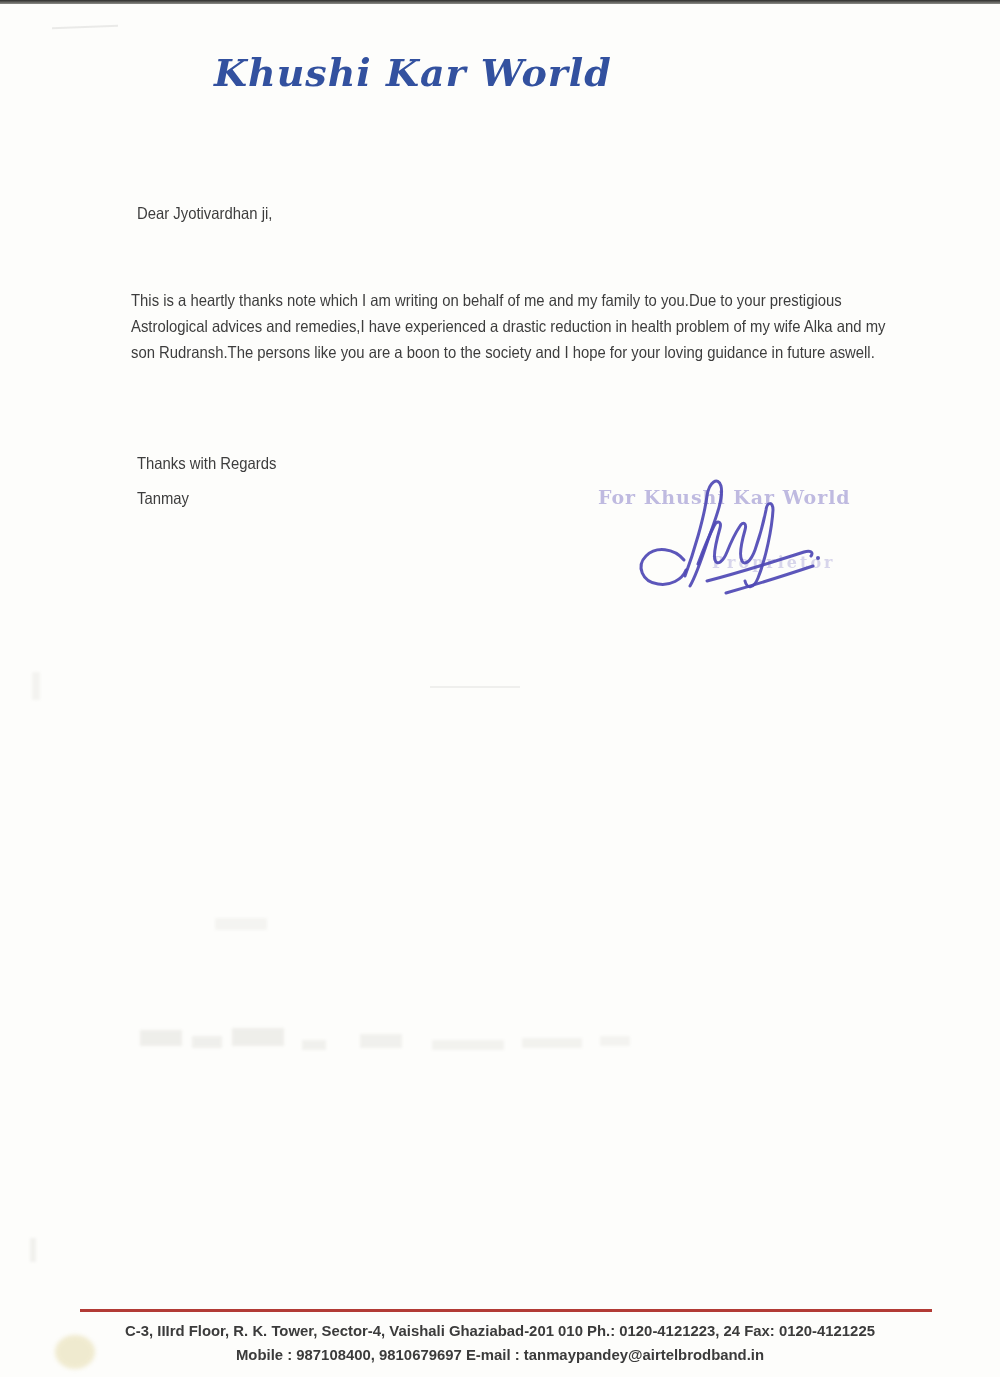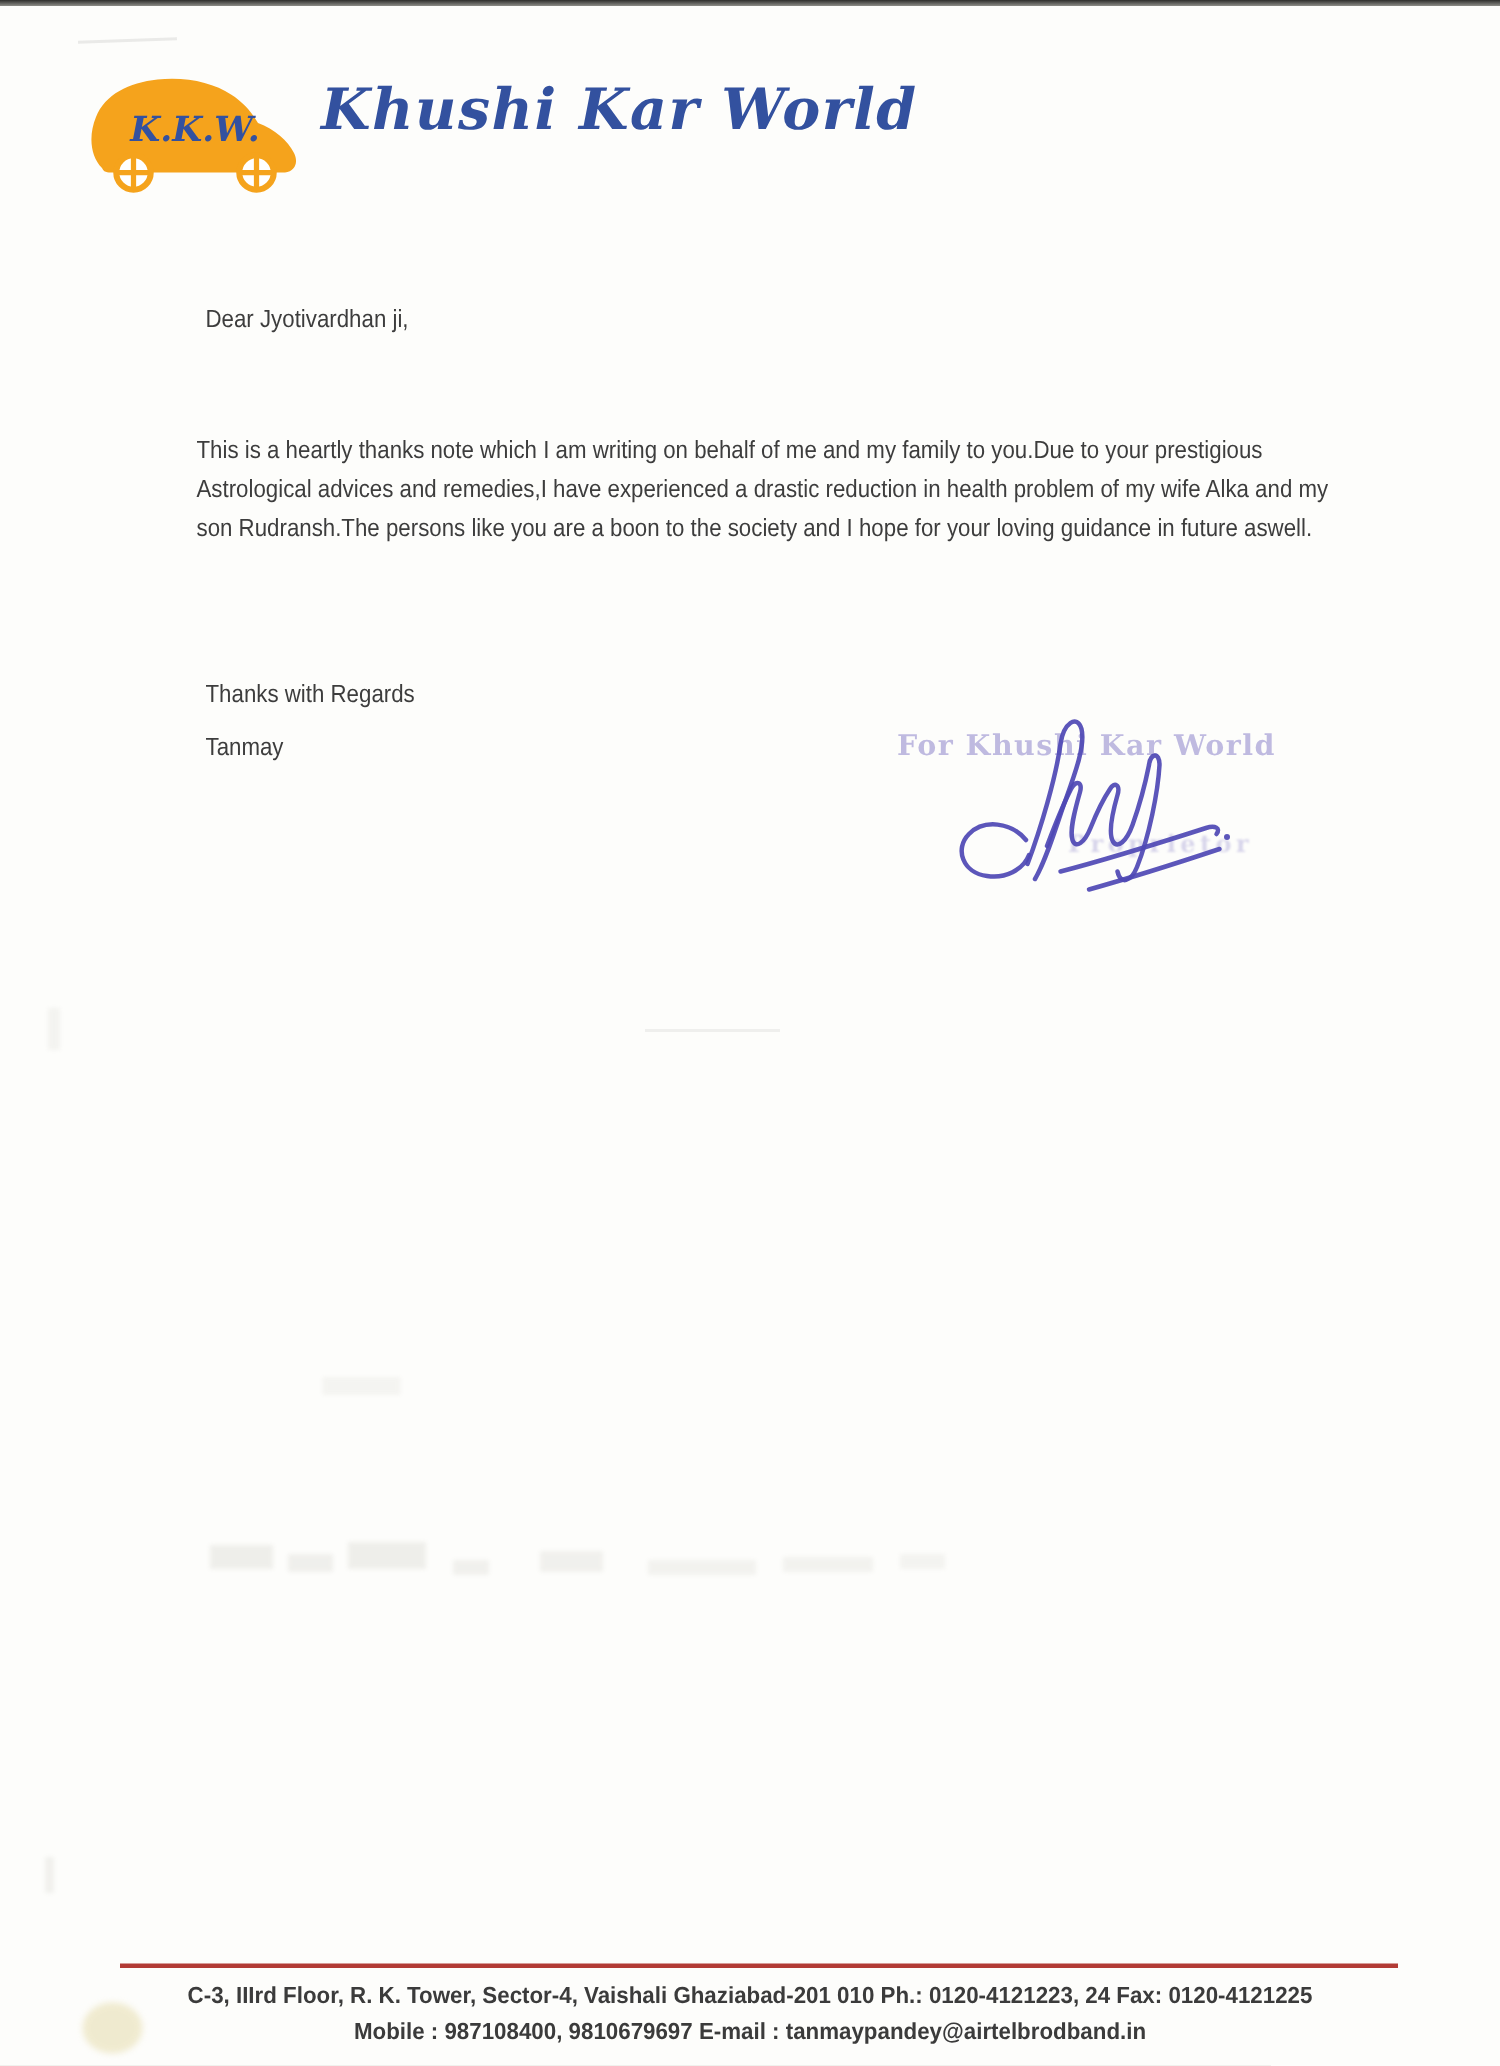--- a/index.html
+++ b/index.html
@@ -62,34 +62,20 @@
   .ghost{ background:#8a8878; filter:blur(1.5px); }
   .smudge-yellow{ background:#d8c97f; filter:blur(2px); border-radius:50%; }
 </style>
 </head>
 <body>
 
 <div class="page">
 
   <div class="scan-top-edge"></div>
 
-  <div class="logo-wrap">
-    <svg viewBox="0 0 148 88" width="148" height="88">
-      <path class="car-body" d="M 10,62 C 2,54 1,40 6,28 C 12,13 28,5 47,3 C 66,1 84,5 96,13 C 104,18 110,25 114,32 C 125,36 134,44 138,52 C 141,58 139,64 132,65 L 16,65 C 12,65 11,64 10,62 Z"></path>
-      <g transform="translate(31,65)">
-        <circle class="wheel-ring" r="11.5"></circle>
-        <path class="wheel-cross" d="M -11,0 H 11 M 0,-11 V 11"></path>
-      </g>
-      <g transform="translate(113,65)">
-        <circle class="wheel-ring" r="11.5"></circle>
-        <path class="wheel-cross" d="M -11,0 H 11 M 0,-11 V 11"></path>
-      </g>
-      <text class="car-acronym" x="72" y="44" text-anchor="middle">K.K.W.</text>
-    </svg>
-  </div>
   <div class="brand-title">Khushi Kar World</div>
 
   <div class="salutation scan-text">Dear Jyotivardhan ji,</div>
 
   <div class="letter-body">
     <div class="scan-text">This is a heartly thanks note which I am writing on behalf of me and my family to you.Due to your prestigious</div>
     <div class="scan-text">Astrological advices and remedies,I have experienced a drastic reduction in health problem of my wife Alka and my</div>
     <div class="scan-text">son Rudransh.The persons like you are a boon to the society and I hope for your loving guidance in future aswell.</div>
   </div>
 

